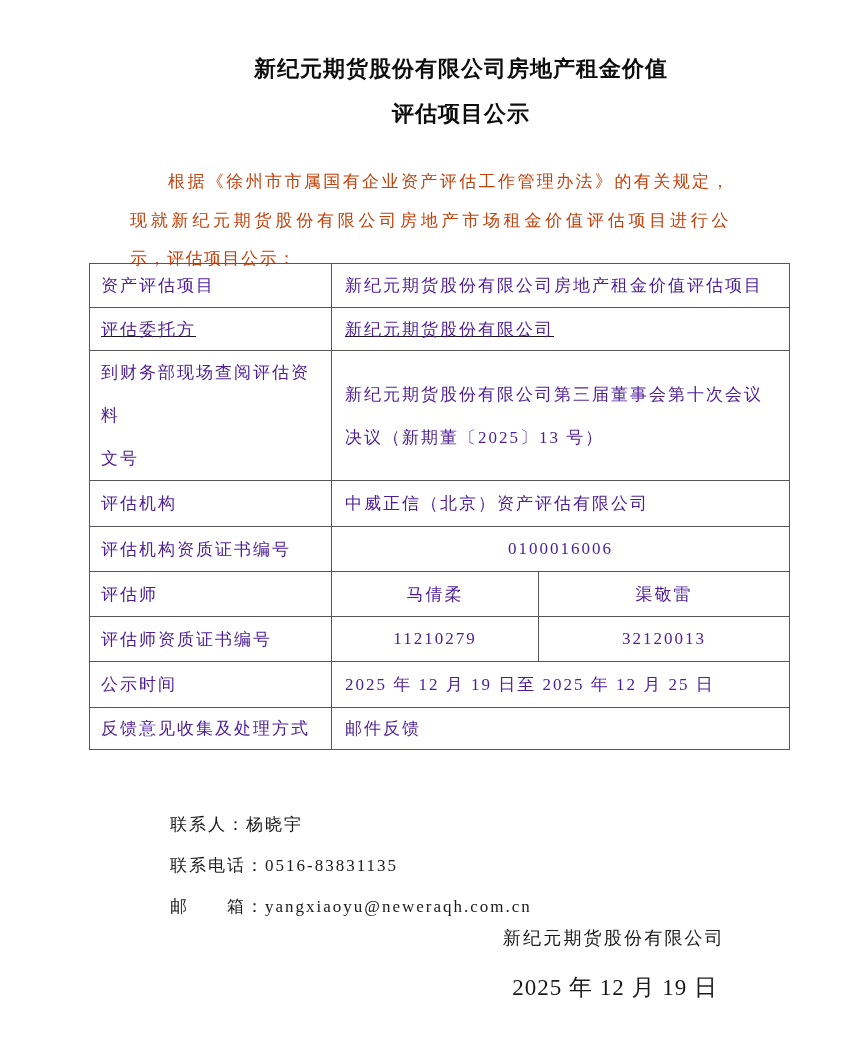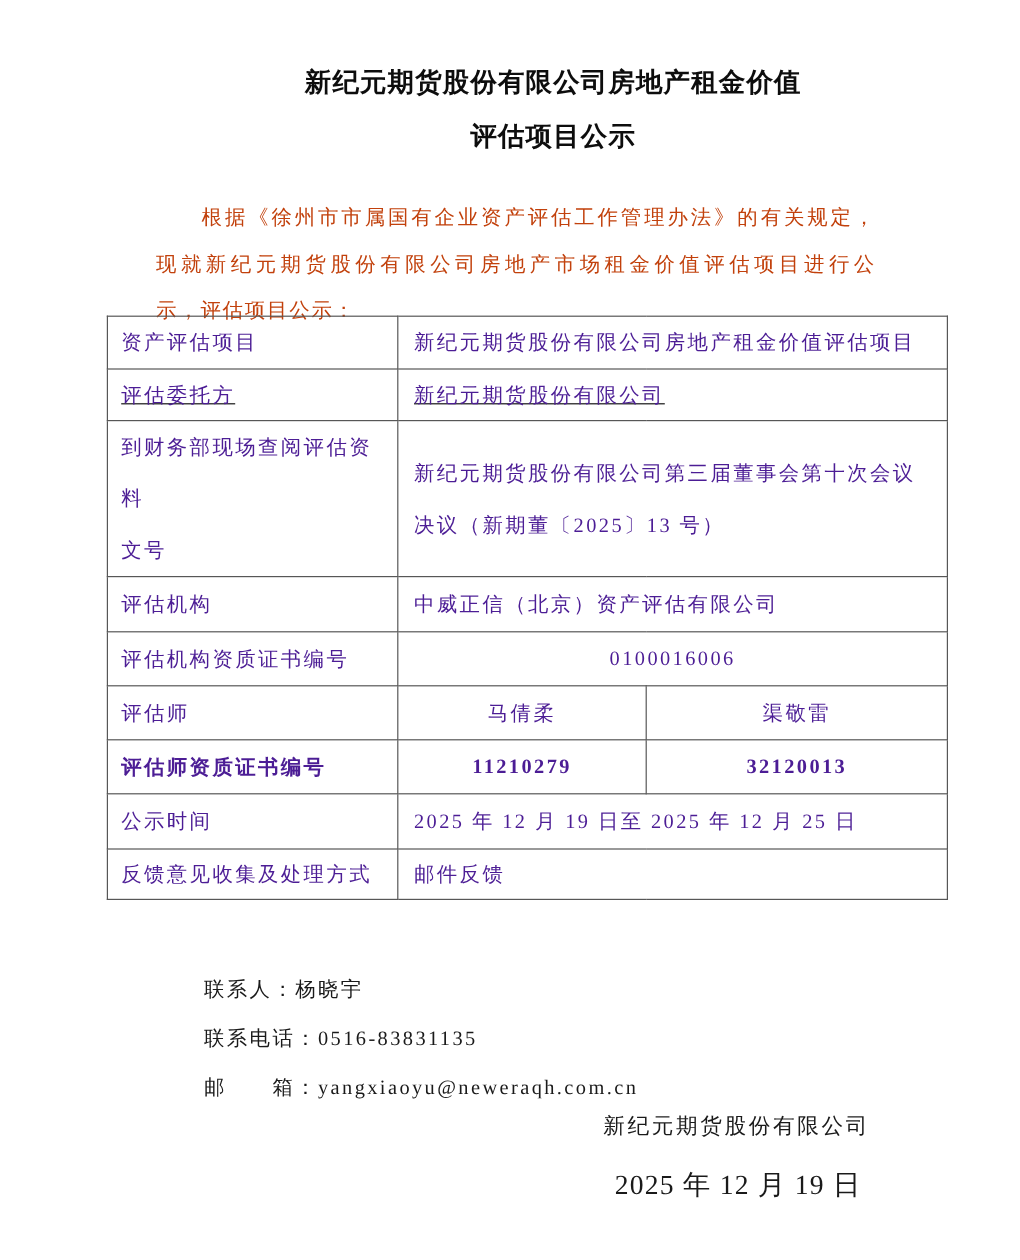--- a/index.html
+++ b/index.html
@@ -168,21 +168,21 @@
       </tr>
       <tr style="height:45px;">
         <td class="label">评估机构资质证书编号</td>
         <td class="center" colspan="2">0100016006</td>
       </tr>
       <tr style="height:45px;">
         <td class="label">评估师</td>
         <td class="center">马倩柔</td>
         <td class="center">渠敬雷</td>
       </tr>
-      <tr style="height:45px;font-weight:bold;">
+      <tr style="height:45px;">
         <td class="label">评估师资质证书编号</td>
         <td class="center">11210279</td>
         <td class="center">32120013</td>
       </tr>
       <tr style="height:46px;">
         <td class="label">公示时间</td>
         <td class="value" colspan="2">2025 年 12 月 19 日至 2025 年 12 月 25 日</td>
       </tr>
       <tr style="height:42px;">
         <td class="label">反馈意见收集及处理方式</td>

